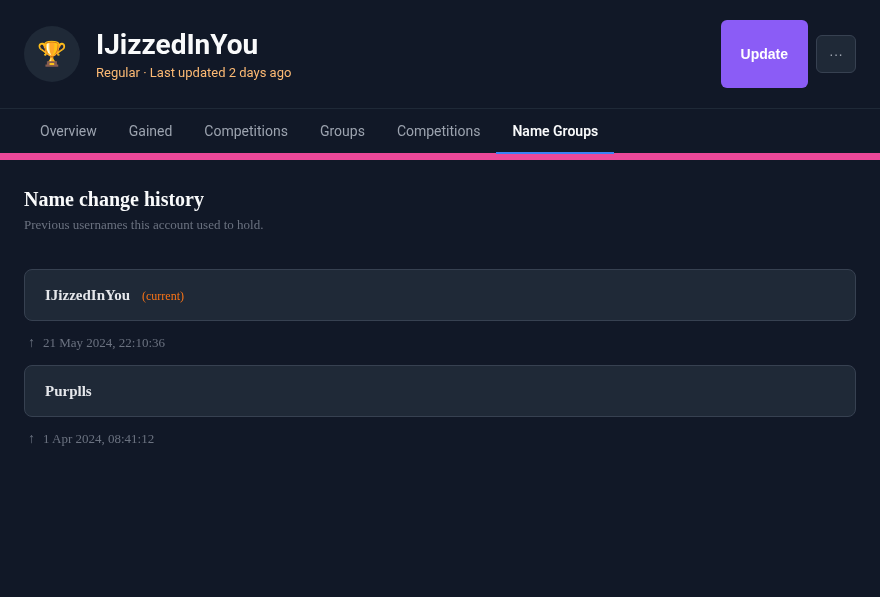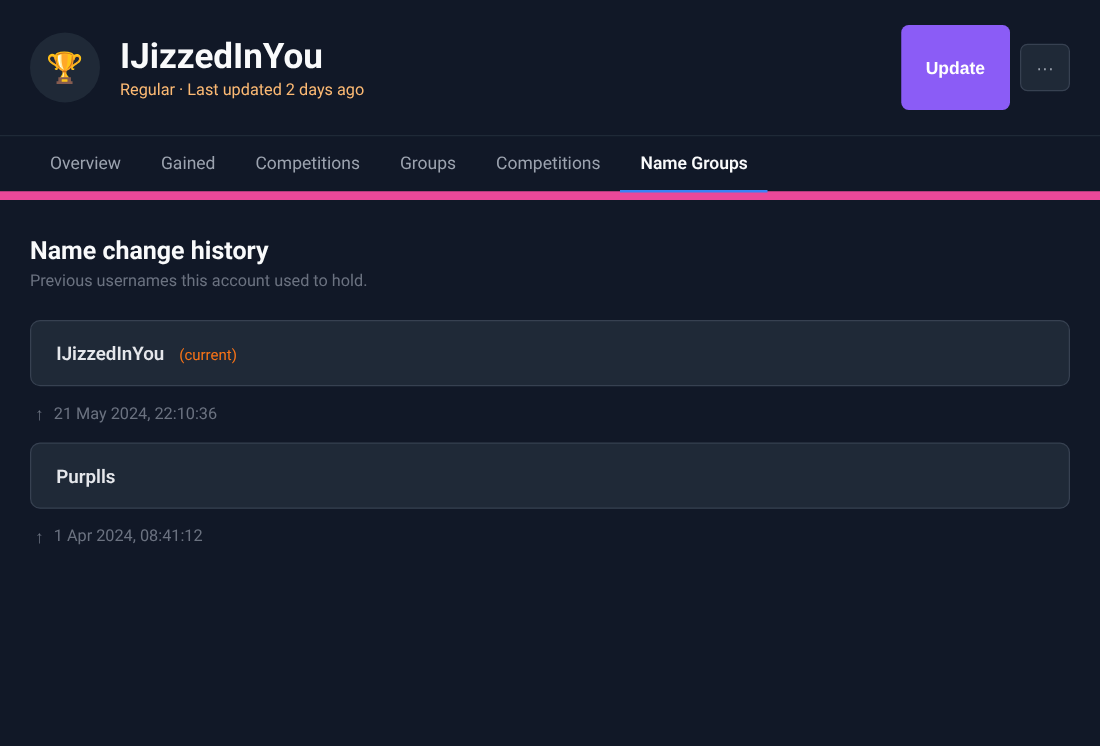--- a/index.html
+++ b/index.html
@@ -113,33 +113,34 @@
       bottom: -1px;
       left: 0;
       right: 0;
       height: 2px;
       background-color: #3b82f6;
     }
 
     
     .main {
       padding: 28px 24px;
+      font-family: Liberation Serif, serif;
     }
 
     .section-title {
       font-size: 20px;
       font-weight: 700;
       color: #f9fafb;
       margin-bottom: 6px;
     }
 
     .section-desc {
       font-size: 13px;
       color: #6b7280;
-      margin-bottom: 23px;
+      margin-bottom: 36px;
     }
 
     
     .name-card {
       background-color: #1f2937;
       border: 1px solid #374151;
       border-radius: 8px;
       padding: 16px 20px;
       margin-bottom: 4px;
     }

